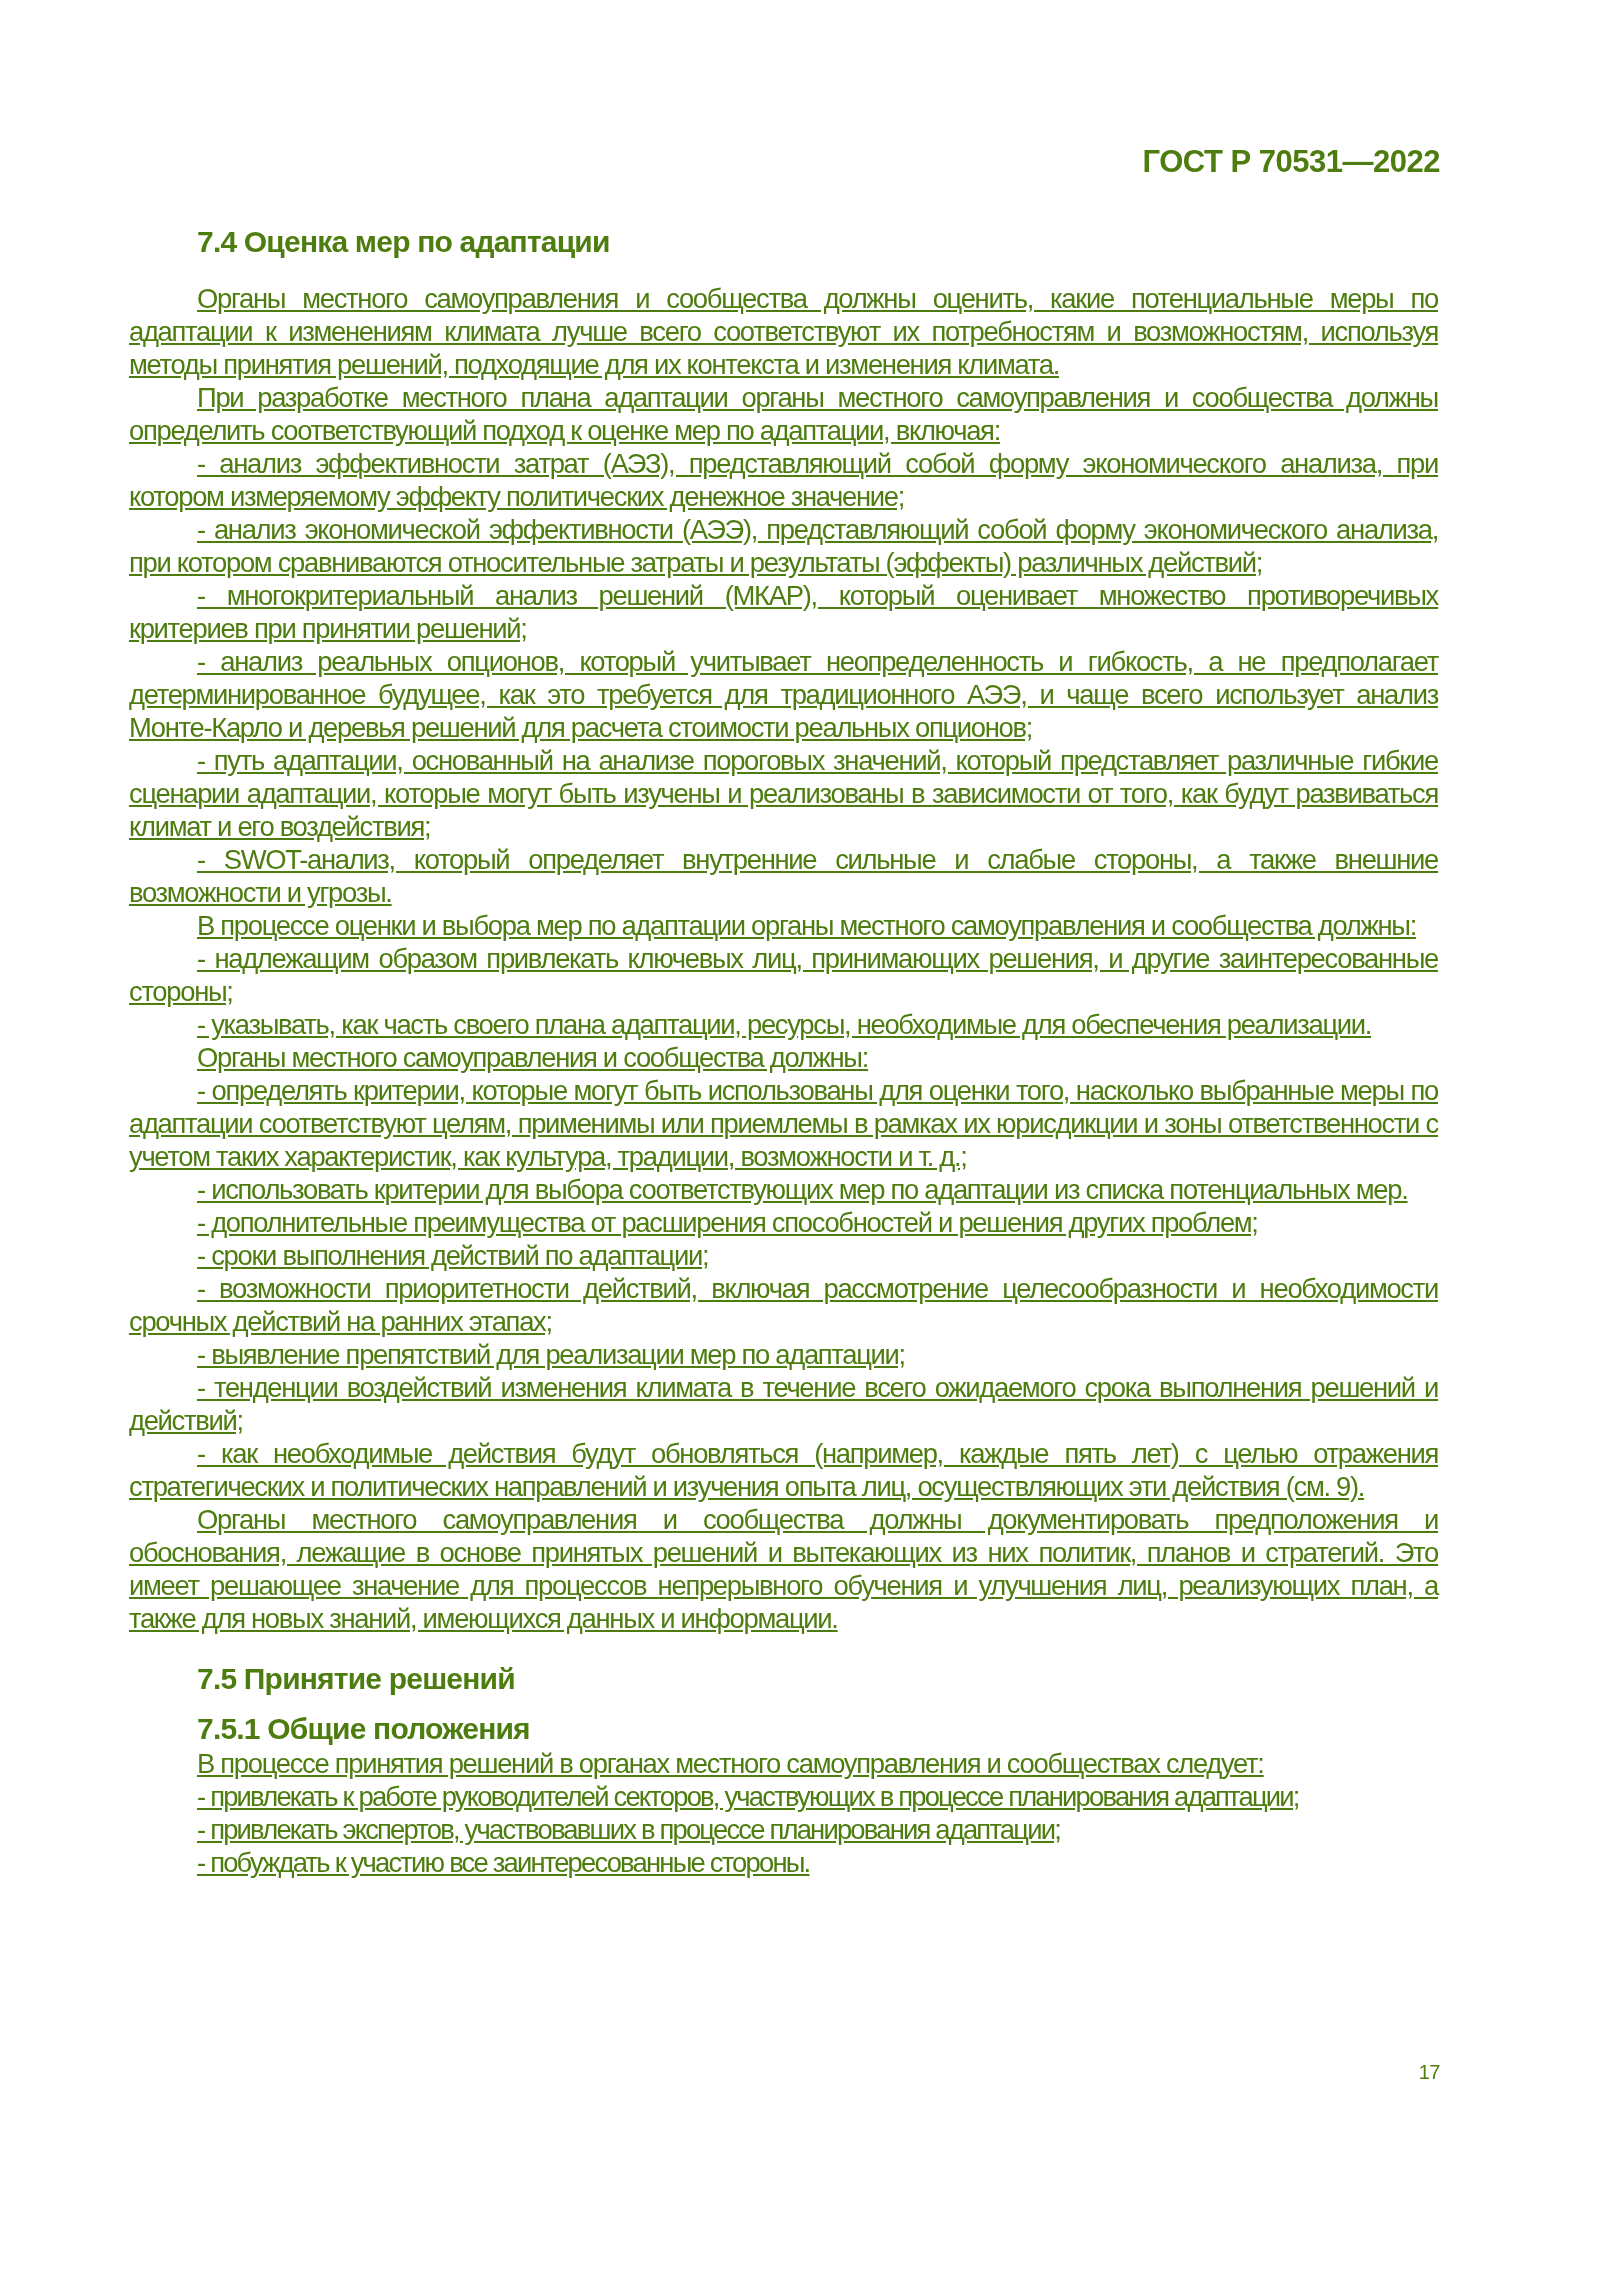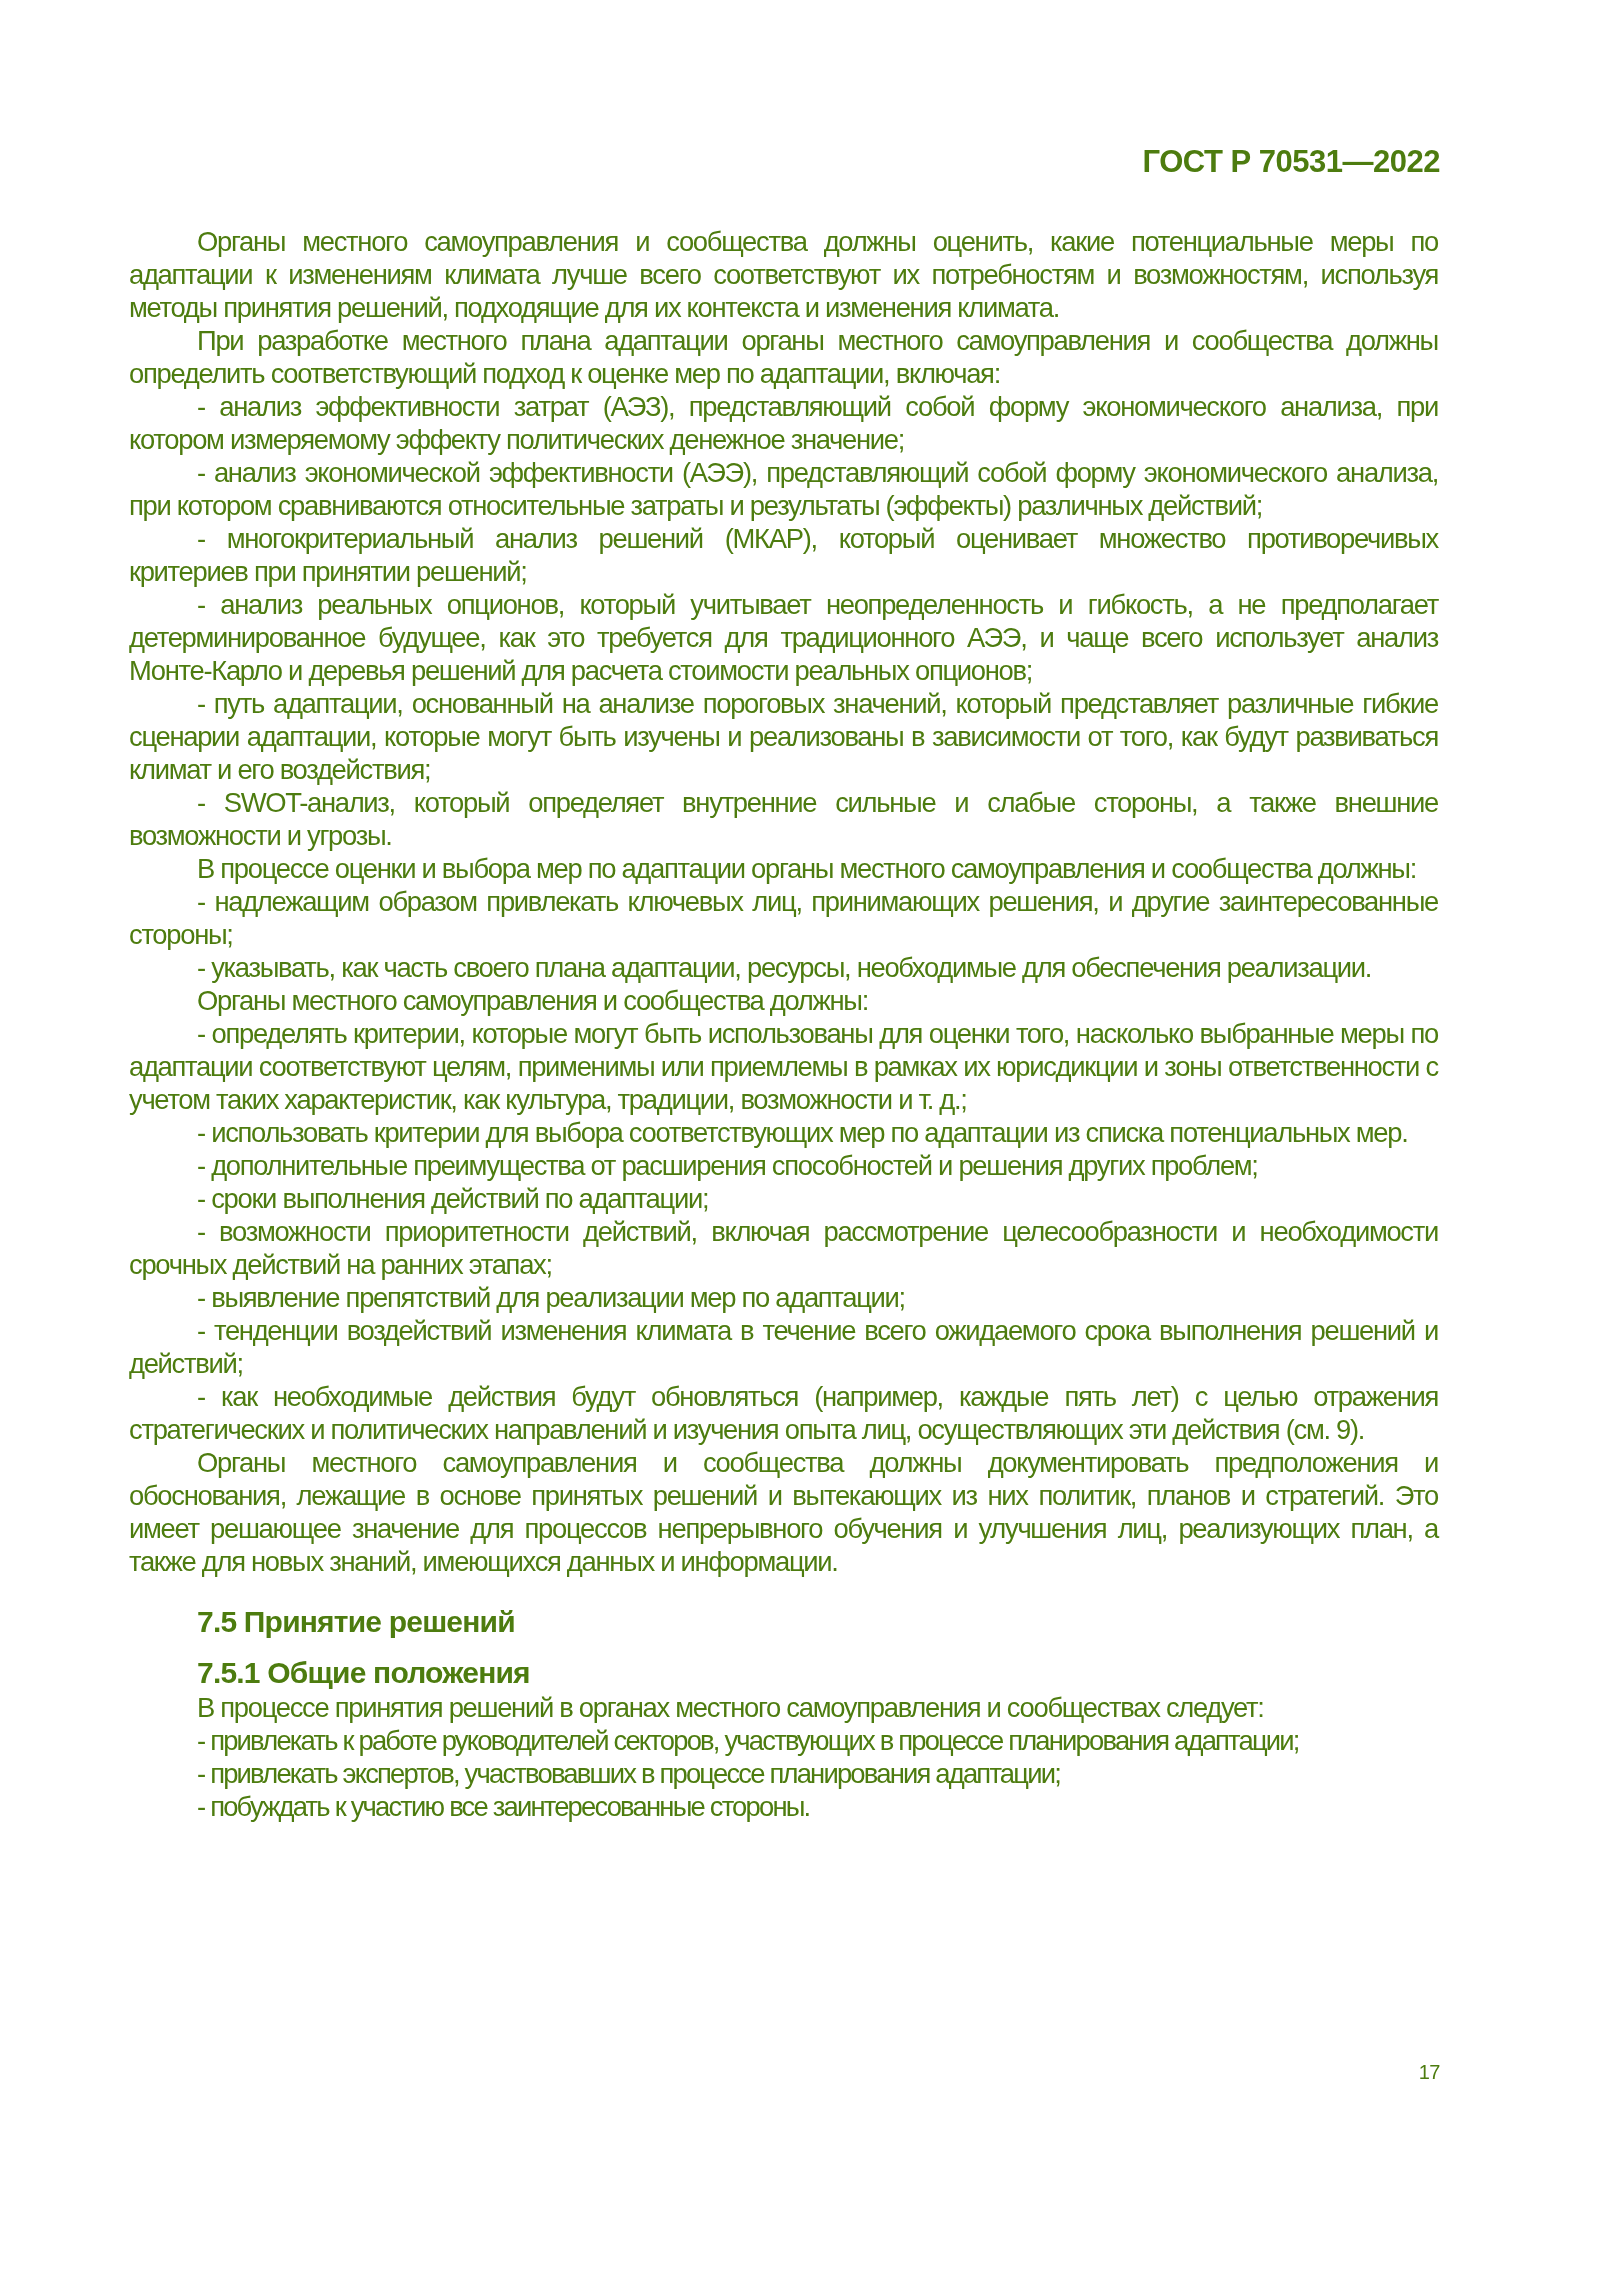--- a/index.html
+++ b/index.html
@@ -42,20 +42,21 @@
     line-height: 33px;
     letter-spacing: -1.3px;
   }
   .text-block .p,
   .text-block .li,
   .text-block .li2 {
     margin: 0;
     text-align: justify;
     text-indent: 68px;
     hyphens: auto;
+    text-decoration: underline;
     -webkit-hyphens: auto;
   }
   .text-block .li2 {
     text-align: left;
     letter-spacing: -1.8px;
   }
   .text-block .h2,
   .text-block .h3 {
     font-weight: 700;
     font-size: 30px;
@@ -71,20 +72,21 @@
     margin: 17.6px 0 2px 0;
   }
 </style>
 </head>
 <body>
 
 <div id="page">
   <div class="doc-header">ГОСТ Р 70531—2022</div>
 
   <div class="text-block">
+      <div class="h2">7.4 Оценка мер по адаптации</div>
       <div class="p">Органы местного самоуправления и сообщества должны оценить, какие потенциальные меры по адаптации к изменениям климата лучше всего соответствуют их потребностям и возможностям, используя методы принятия решений, подходящие для их контекста и изменения климата.</div>
       <div class="p">При разработке местного плана адаптации органы местного самоуправления и сообщества должны определить соответствующий подход к оценке мер по адаптации, включая:</div>
       <div class="li">- анализ эффективности затрат (АЭЗ), представляющий собой форму экономического анализа, при котором измеряемому эффекту политических денежное значение;</div>
       <div class="li">- анализ экономической эффективности (АЭЭ), представляющий собой форму экономического анализа, при котором сравниваются относительные затраты и результаты (эффекты) различных действий;</div>
       <div class="li">- многокритериальный анализ решений (МКАР), который оценивает множество противоречивых критериев при принятии решений;</div>
       <div class="li">- анализ реальных опционов, который учитывает неопределенность и гибкость, а не предполагает детерминированное будущее, как это требуется для традиционного АЭЭ, и чаще всего использует анализ Монте-Карло и деревья решений для расчета стоимости реальных опционов;</div>
       <div class="li">- путь адаптации, основанный на анализе пороговых значений, который представляет различные гибкие сценарии адаптации, которые могут быть изучены и реализованы в зависимости от того, как будут развиваться климат и его воздействия;</div>
       <div class="li">- SWOT-анализ, который определяет внутренние сильные и слабые стороны, а также внешние возможности и угрозы.</div>
       <div class="p">В процессе оценки и выбора мер по адаптации органы местного самоуправления и сообщества должны:</div>
       <div class="li">- надлежащим образом привлекать ключевых лиц, принимающих решения, и другие заинтересованные стороны;</div>

